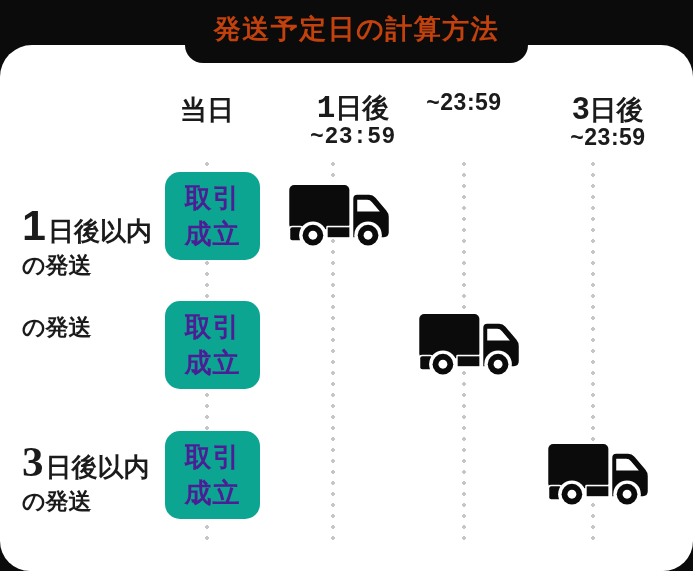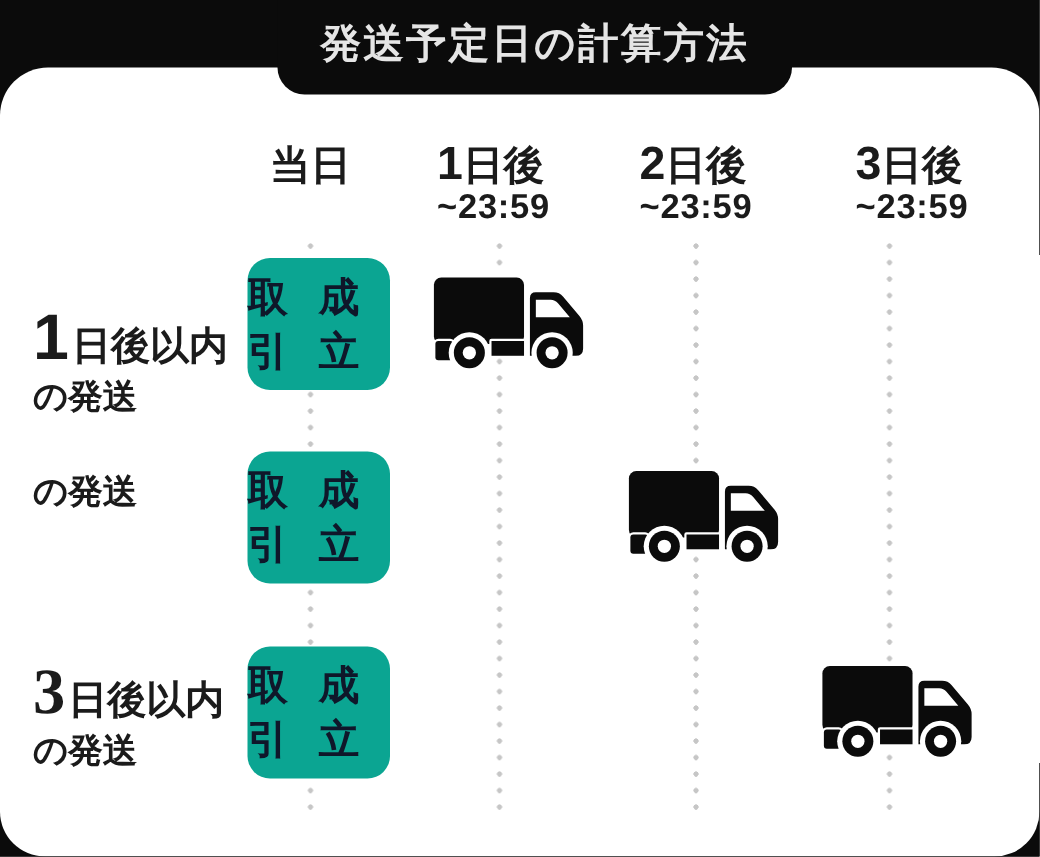--- a/index.html
+++ b/index.html
@@ -30,36 +30,37 @@
     position: absolute;
     left: 185px; top: 0;
     width: 343px; height: 63px;
     background: #0b0b0b;
     border-radius: 0 0 18px 18px;
     display: flex;
     align-items: center;
     justify-content: center;
   }
   .banner span {
-    color: #e5e5e5;
+    color: #c2410c;
     font-size: 27px;
     letter-spacing: 1.5px;
     white-space: nowrap;
     padding-bottom: 6px;
   }
 
   
   .col {
     position: absolute;
     top: 92px;
     transform: translateX(-50%);
+    text-align: center;
     white-space: nowrap;
   }
   .col-1 { left: 207px; }
-  .col-2 { left: 329px; }
+  .col-2 { left: 353px; font-family: Liberation Mono, monospace; }
   .col-3 { left: 464px; }
   .col-4 { left: 608px; }
   .col-main { font-size: 27px; line-height: 34px; }
   .col-num  { font-size: 31px; }
   .col-time { font-size: 23px; line-height: 20px; letter-spacing: 0.5px; }
 
   
   .dotline {
     position: absolute;
     top: 162px;
@@ -90,24 +91,24 @@
 
   
   .badge {
     position: absolute;
     left: 165px;
     width: 95px;
     height: 88px;
     background: #0ba592;
     border-radius: 15px;
     display: flex;
-    flex-direction: row;
+    flex-direction: column;
     align-items: center;
     justify-content: center;
-    color: #0f172a;
+    color: #4c1d95;
     font-size: 27px;
     line-height: 36px;
     letter-spacing: 1px;
   }
   .badge-1 { top: 172px; }
   .badge-2 { top: 301px; }
   .badge-3 { top: 431px; }
 
   
   .truck {
@@ -144,21 +145,20 @@
 
   <div class="col col-1">
     <div class="col-main"><span class="col-num"></span><span>当日</span></div>
     <div class="col-time"></div>
   </div>
   <div class="col col-2">
     <div class="col-main"><span class="col-num">1</span><span>日後</span></div>
     <div class="col-time">~23:59</div>
   </div>
   <div class="col col-3">
-    <div class="col-main"><span class="col-num">2</span><span>日後</span></div>
     <div class="col-time">~23:59</div>
   </div>
   <div class="col col-4">
     <div class="col-main"><span class="col-num">3</span><span>日後</span></div>
     <div class="col-time">~23:59</div>
   </div>
 
   <div class="dotline dotline-1"></div>
   <div class="dotline dotline-2"></div>
   <div class="dotline dotline-3"></div>

